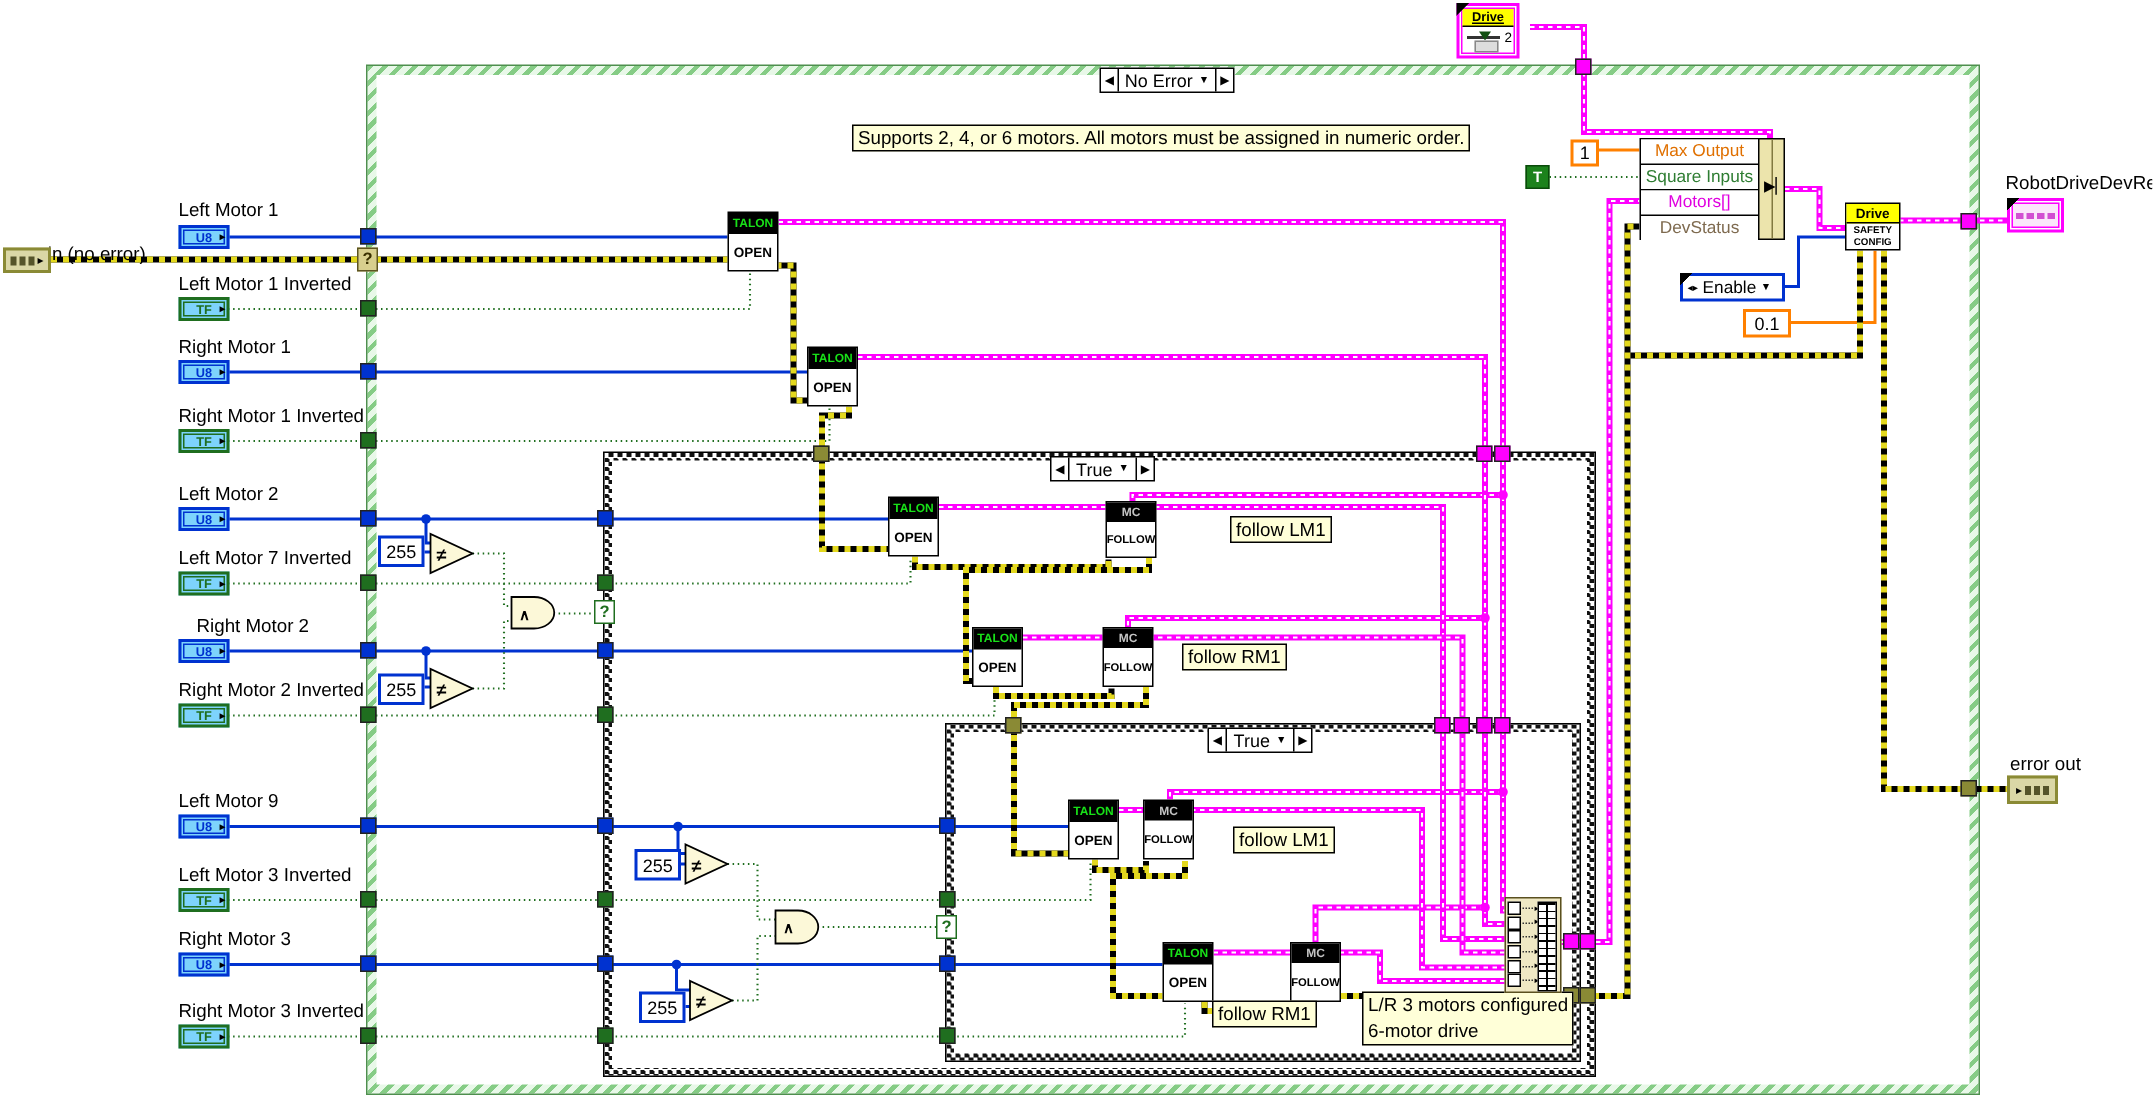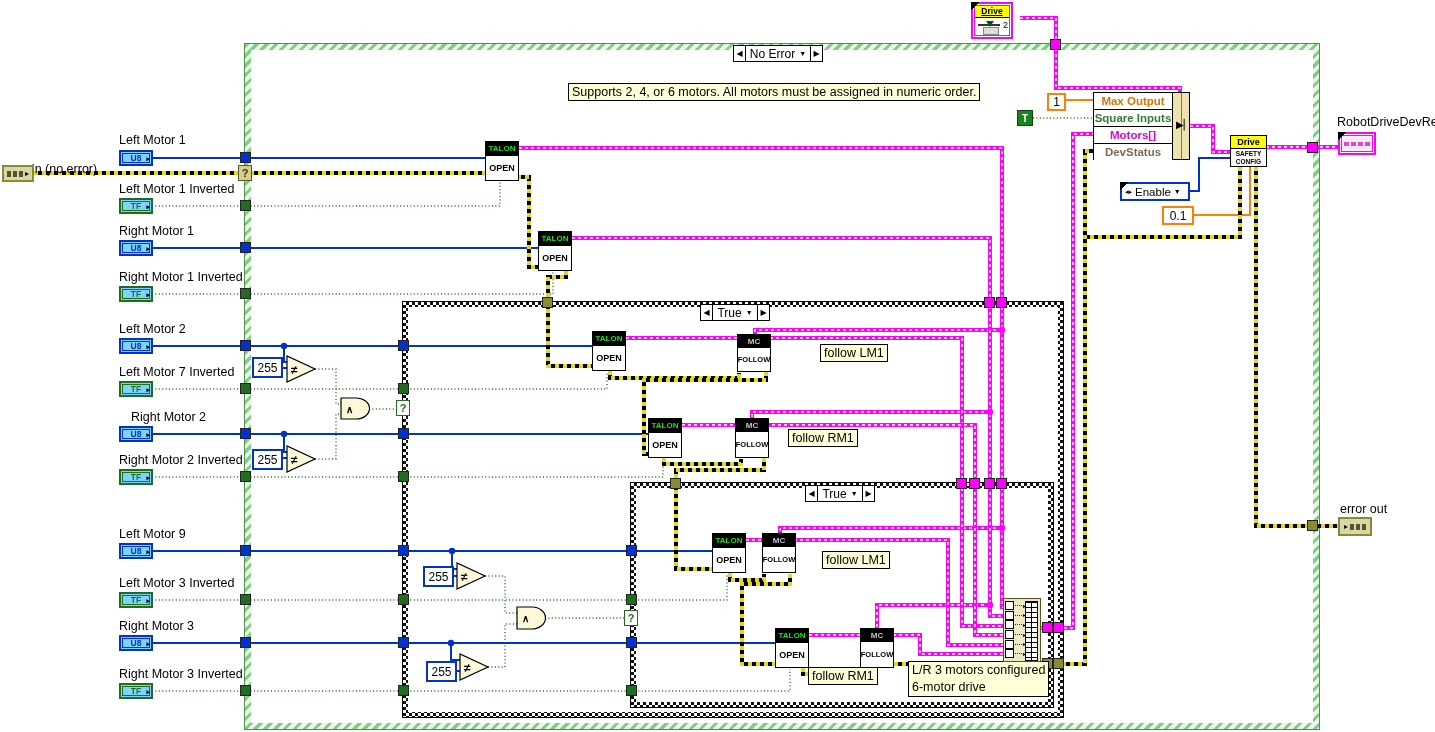--- a/index.html
+++ b/index.html
@@ -74,21 +74,21 @@
   .const.orange{border:2px solid #FF8000;}
   .tconst{position:absolute;z-index:10;width:16px;height:16px;background:#1C821C;border:1px solid #0A4A0A;
       color:#fff;font-weight:bold;font-size:10px;display:flex;align-items:center;justify-content:center;box-sizing:border-box;}
   .enum{position:absolute;z-index:10;border:2px solid #0032D0;background:#fff;display:flex;
       align-items:center;box-sizing:border-box;font-size:11.5px;padding:0 3px;gap:3px;}
   .enum .tiny{font-size:7px;}
   
   .bundle{position:absolute;left:1093px;top:92px;width:80px;height:68px;z-index:10;border:1px solid #000;
       box-sizing:border-box;background:#fff;}
   .b-row{height:16px;border-bottom:1px solid #000;display:flex;align-items:center;justify-content:center;
-      font-size:11.5px;background:#fff;font-weight:bold;}
+      font-size:11.5px;background:#fff;}
   .b-row:last-child{border-bottom:none;}
   .b0{color:#E07000;}.b1{color:#2E7D32;text-align:right;}.b2{color:#E000E0;}.b3{color:#7E6A4F;}
   .b-cols{position:absolute;left:1172px;top:92px;width:18px;height:68px;background:#ECE4AC;
       border:1px solid #000;box-sizing:border-box;z-index:10;}
   .b-cols .div{position:absolute;left:8px;top:0;height:100%;border-left:1px solid #827940;}
   .b-arr{position:absolute;left:1176px;top:119px;z-index:11;font-size:10px;color:#000;line-height:12px;}
   
   .barray{position:absolute;left:1003px;top:598px;width:38px;height:64px;background:#EFE8C4;
       border:1px solid #5A5020;z-index:10;box-sizing:border-box;padding:2px 14px 2px 1px;position:absolute;}
   .ba-row{height:9.6px;display:flex;align-items:center;}

